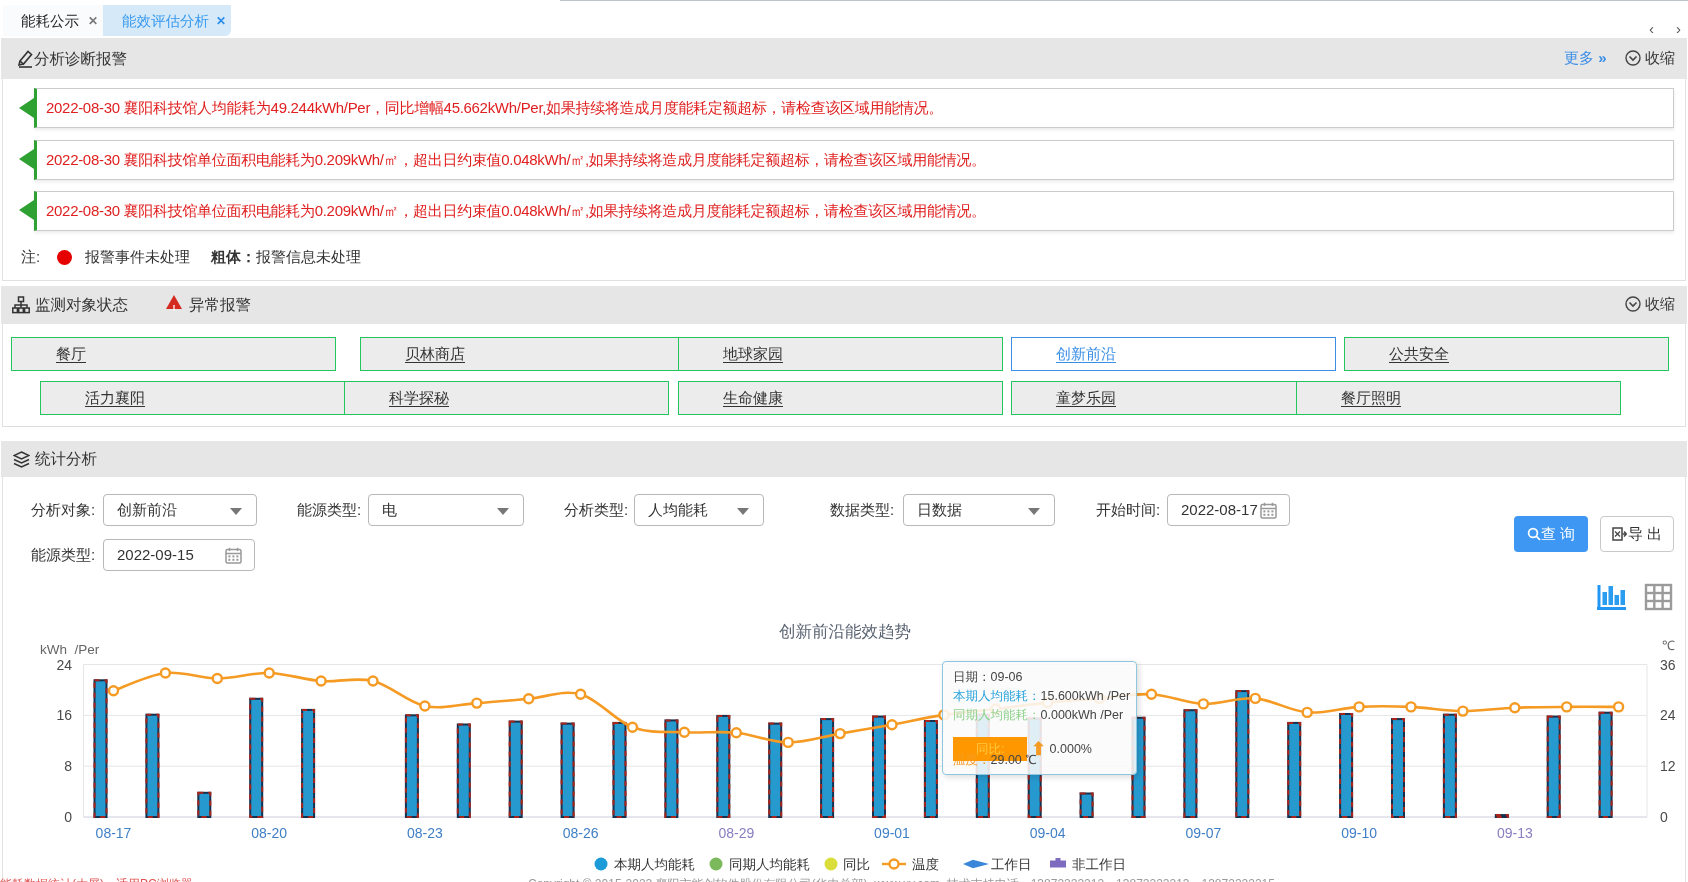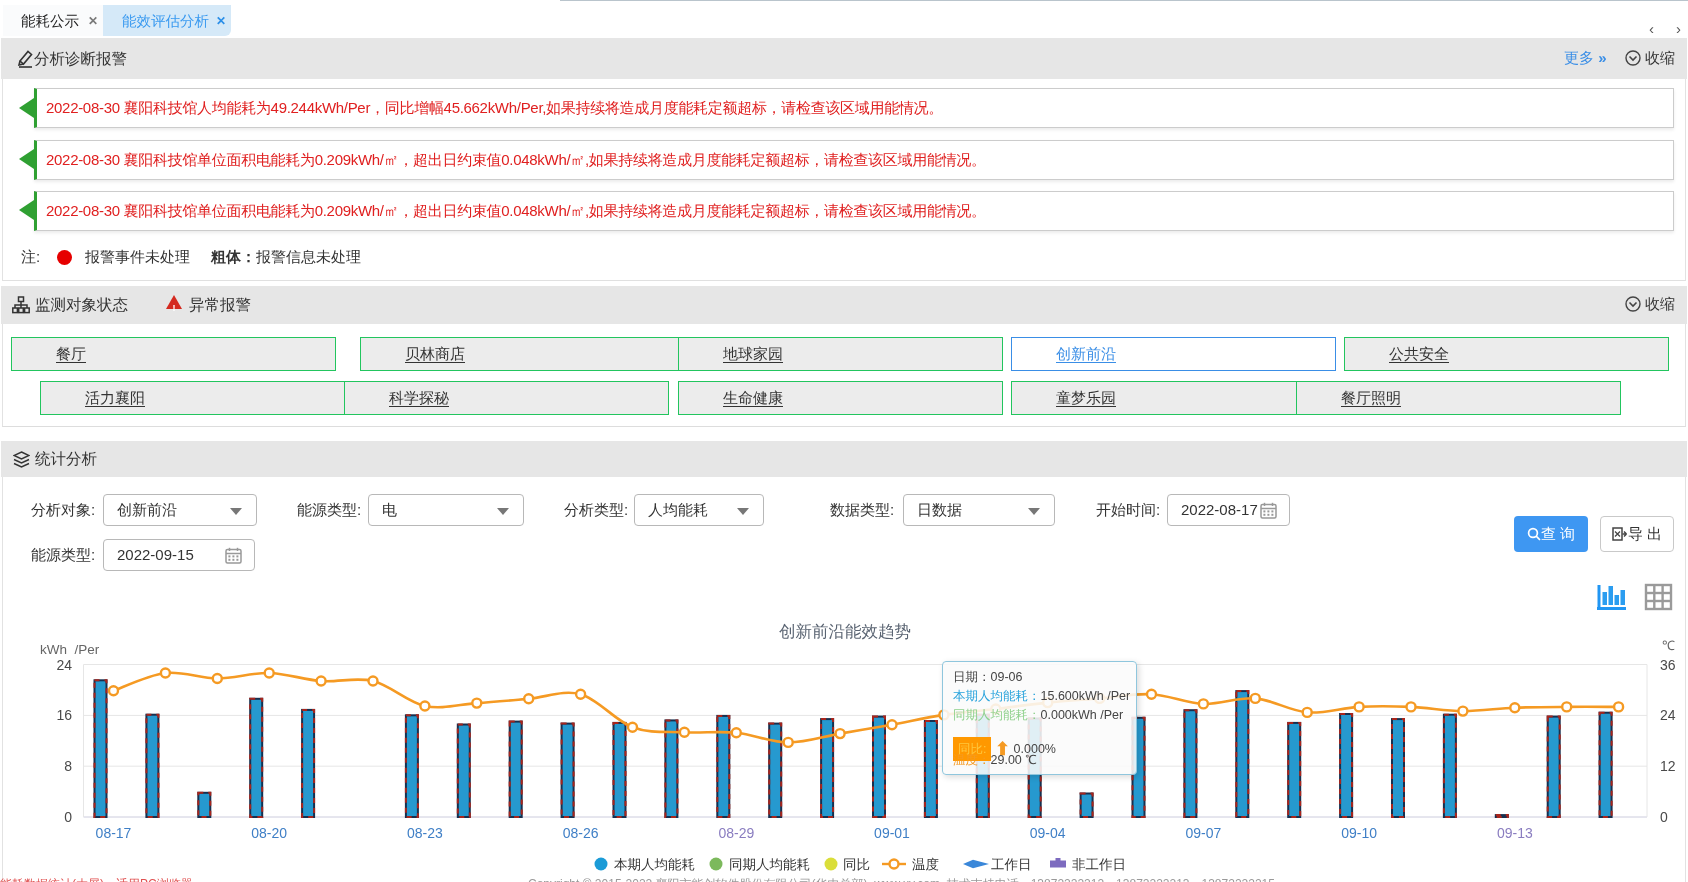--- a/index.html
+++ b/index.html
@@ -305,20 +305,20 @@
 <text x="991" y="869" font-size="13.5" fill="#333">工作日</text>
 <path d="M1050,860.5 h5.5 v-2.5 h5 v2.5 h5.5 v7 h-16 z" fill="#7d6bbf"></path>
 <text x="1072" y="869" font-size="13.5" fill="#333">非工作日</text>
 
 </svg>
 
 <div class="abs" style="left:942px;top:661px;width:195px;height:114px;background:rgba(250,250,250,0.88);border:1px solid #8fc6dd;border-radius:4px;box-shadow:2px 2px 6px rgba(0,0,0,0.15);padding:6px 10px;font-size:12.5px;line-height:19px;color:#444;z-index:5;white-space:nowrap;">
   <div>日期：09-06</div>
   <div><span style="color:#29a3dc">本期人均能耗：</span>15.600kWh /Per</div>
   <div><span style="color:#8fd18c">同期人均能耗：</span>0.000kWh /Per</div>
-  <div style="height:26px;line-height:26px;"><span style="display:inline-block;background:#ff9800;color:#ffc83d;padding:0 5px;height:24px;line-height:24px;margin-top:12px;">同比:</span>
+  <div style="height:26px;line-height:26px;"><span style="display:inline-block;background:#ff9800;color:#ffc83d;padding:0 23px;height:24px;line-height:24px;margin-top:12px;">同比:</span>
     <span style="color:#f59a23;font-size:18px;font-weight:bold;vertical-align:-2px;">⬆</span>
     <span> 0.000%</span></div>
   <div><span style="color:#f59a23">温度：</span>29.00 ℃</div>
 </div>
 
 <div class="abs" style="left:0;top:876px;font-size:12px;color:#e05050;">能耗数据统计(大屏)，适用PC浏览器</div>
 <div class="abs" style="left:528px;top:876px;font-size:12px;color:#999;">Copyright © 2015-2022 襄阳市能创软件股份有限公司(华中总部) &nbsp;www.xy.com&nbsp; 技术支持电话：13872222212、13872222213、13872222215</div>
 
 </body></html>

